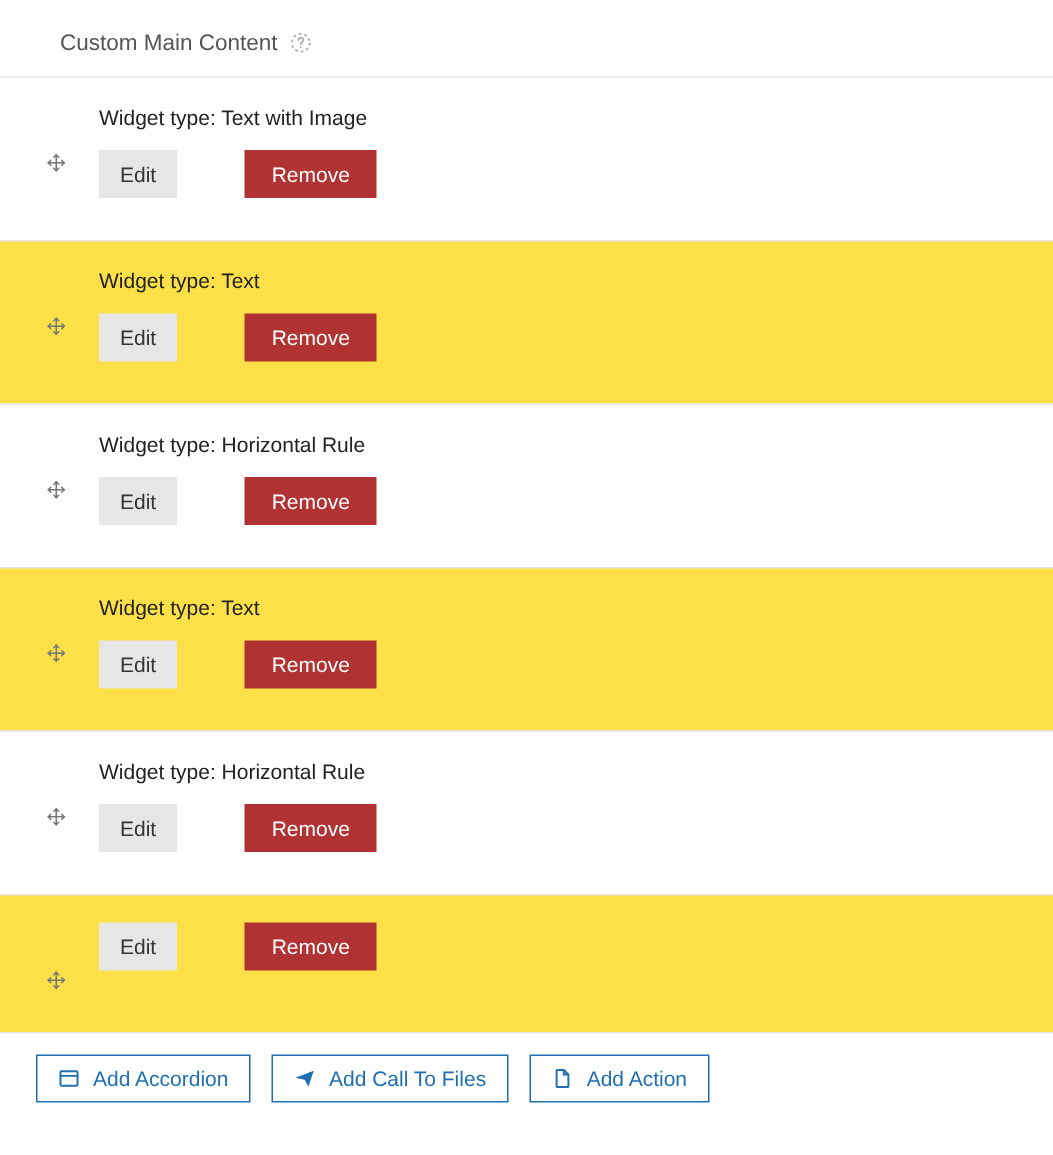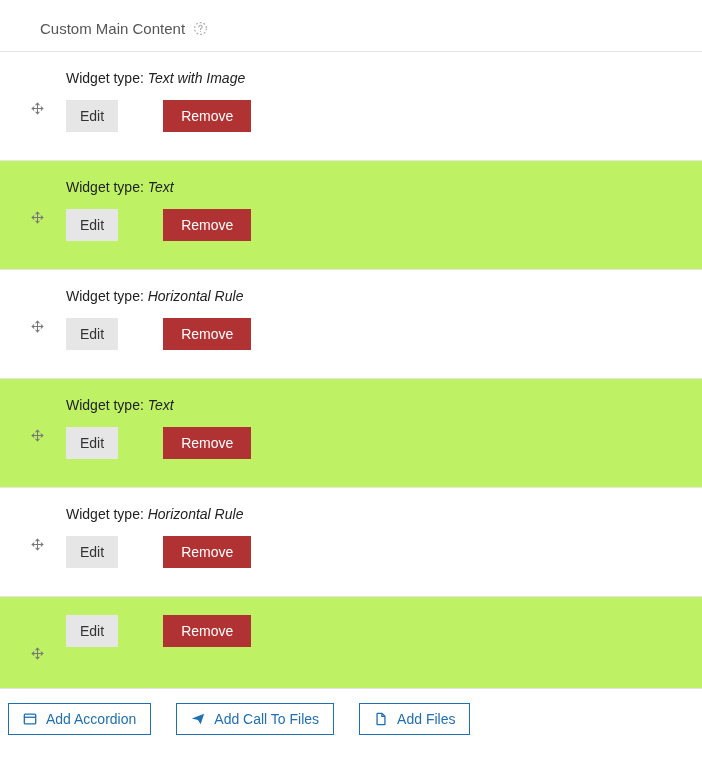--- a/index.html
+++ b/index.html
@@ -37,60 +37,60 @@
     border-left: none; border-right: none;
   }
   .widget-row {
     display: flex;
     align-items: flex-start;
     padding: 18px 14px 28px 8px;
     border-top: 1px solid #e5e5e5;
   }
   .widget-row:first-child { border-top: none; }
   .widget-row.even { background: #fff; }
-  .widget-row.odd { background: #bef264; }
+  .widget-row.odd { background: #fde047; }
   .drag-cell {
     width: 58px;
     display: flex;
     align-items: flex-start;
     justify-content: center;
     padding-top: 32px;
     color: #777;
   }
   .drag-cell svg { display: block; cursor: move; }
   .widget-body { flex: 1; }
   .type-line {
     font-size: 14px;
     color: #222;
     margin-bottom: 14px;
   }
   .type-line .label { font-weight: 400; margin-top: 12px; }
-  .type-line .value { font-style: italic; }
+  .type-line .value { }
   .btn-row { display: flex; gap: 0; }
   .btn {
     font-family: inherit;
     font-size: 14px;
     line-height: 1;
     padding: 9px 14px;
     border: none;
     cursor: pointer;
     background: #e6e6e6;
     color: #333;
   }
   .btn-remove {
     background: #b13232;
     color: #fff;
     padding: 9px 18px;
     margin-left: 45px;
   }
   .add-bar {
     display: flex;
     flex-wrap: wrap;
-    gap: 25px;
-    padding: 14px 10px 0 8px;
+    gap: 14px;
+    padding: 14px 10px 0 24px;
   }
   .add-btn {
     display: inline-flex;
     align-items: center;
     gap: 9px;
     padding: 8px 14px;
     border: 1px solid #1f6fb2;
     background: #fff;
     color: #1f6fb2;
     cursor: pointer;
@@ -253,17 +253,17 @@
         </span>
         <span>Add Call To Files</span>
       </button>
       <button class="add-btn">
         <span class="ic">
           <svg viewBox="0 0 16 16" width="14" height="14" fill="none" stroke="currentColor" stroke-width="1.5">
             <path d="M4 1.5h5l3.5 3.5V14a.5.5 0 0 1-.5.5H4a.5.5 0 0 1-.5-.5V2a.5.5 0 0 1 .5-.5z"></path>
             <path d="M9 1.5V5h3.5"></path>
           </svg>
         </span>
-        <span>Add Files</span>
+        <span>Add Action</span>
       </button>
     </div>
 
 </div>
 
 </body></html>

